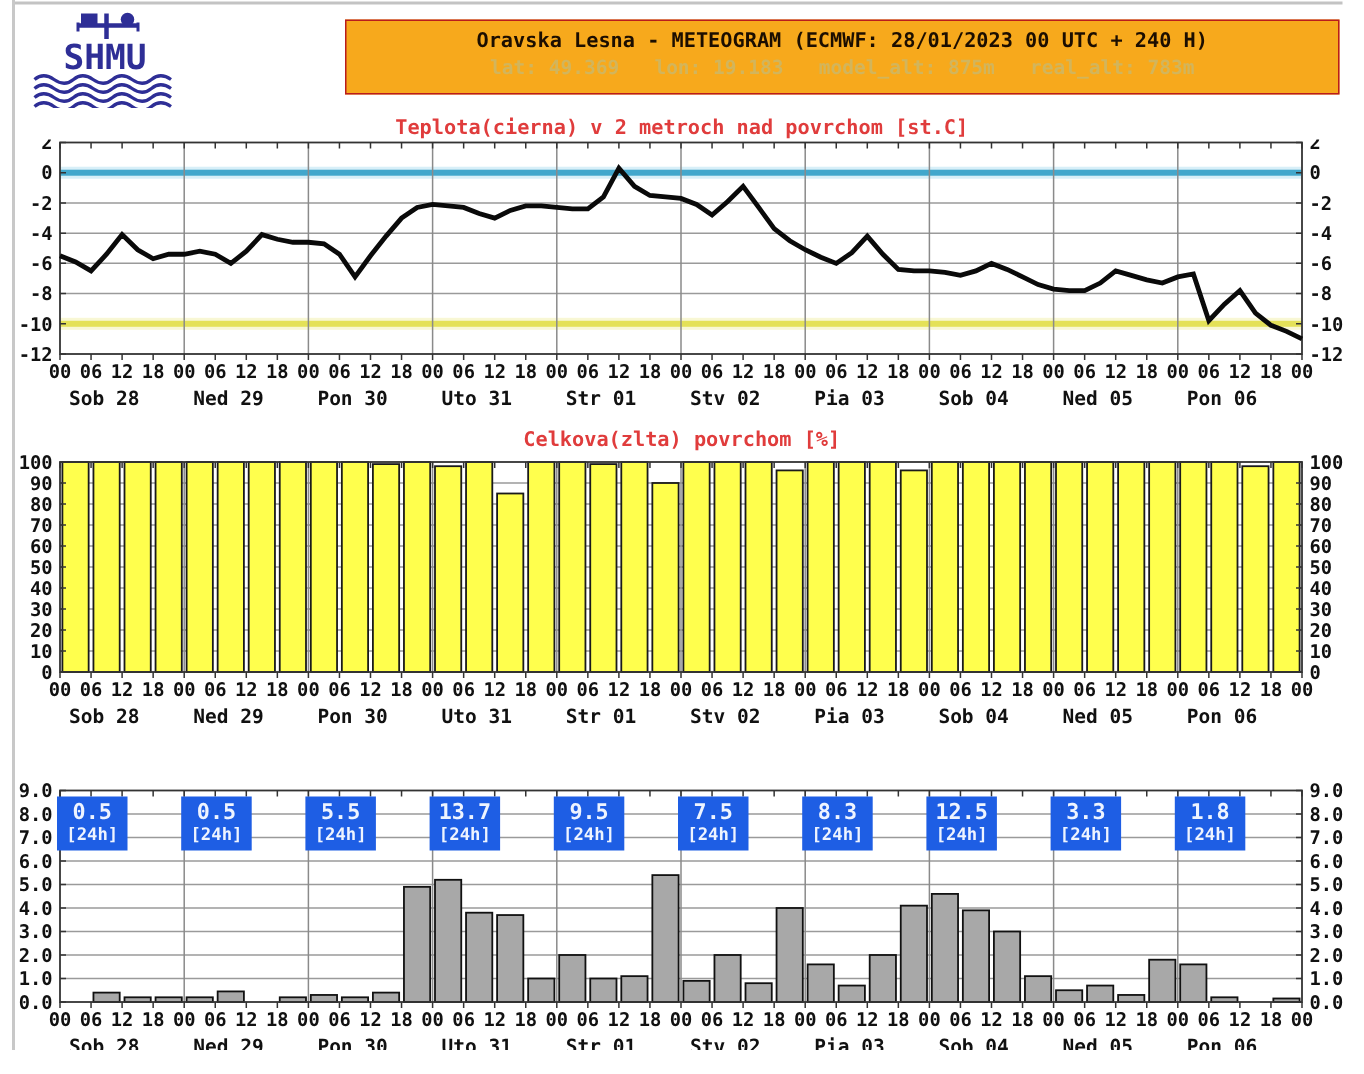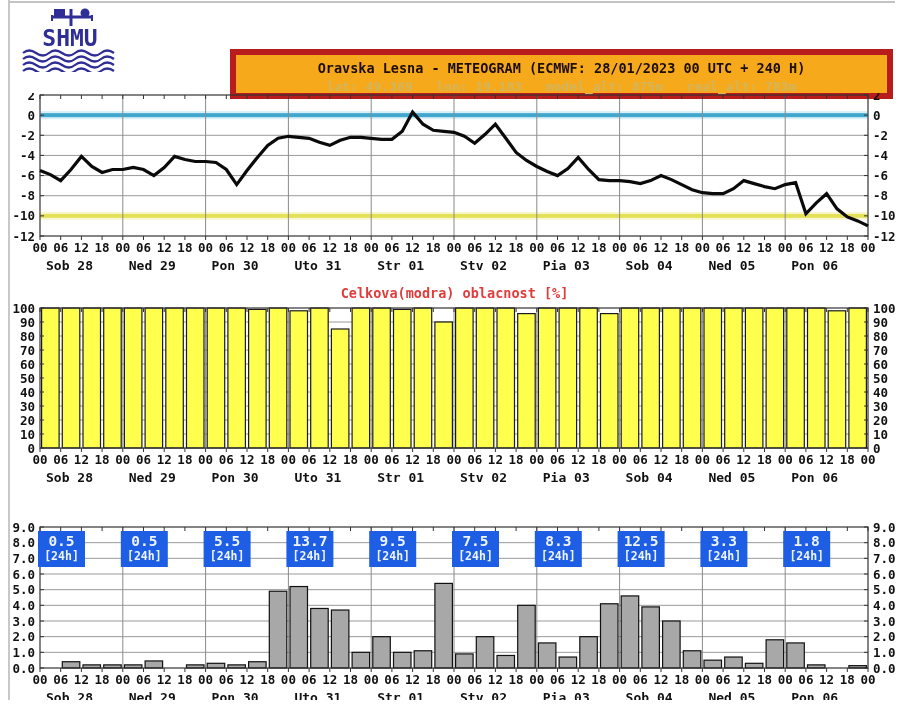--- a/index.html
+++ b/index.html
@@ -2,21 +2,21 @@
 <html><head>
 <meta charset="utf-8">
 <style>
   html,body{margin:0;padding:0;background:#fff;}
   #frame{position:relative;width:909px;height:700px;background:#fff;overflow:hidden;
          font-family:"DejaVu Sans Mono","Liberation Mono",monospace;}
   .edge-top{position:absolute;left:10px;top:1px;width:885px;height:2px;background:#c3c3c3;}
   .edge-left{position:absolute;left:8px;top:0;width:2px;height:716px;background:#c8c8c8;}
   #logo{position:absolute;left:14px;top:6px;}
   #banner{position:absolute;left:230px;top:13px;width:663px;height:50px;box-sizing:border-box;
-          background:#F7A91C;border:6px solid #b91c1c;text-align:center;margin-top:36px;}
+          background:#F7A91C;border:1px solid #b91c1c;text-align:center;}
   #banner .t{margin-top:5px;font-size:13.5px;font-weight:bold;color:#1c0e00;white-space:pre;}
   #banner .s{margin-top:3px;font-size:13px;font-weight:bold;color:#D2B55C;white-space:pre;}
   .chart-title{position:absolute;left:0;width:909px;text-align:center;font-size:13.5px;
                font-weight:bold;color:#E03C3C;white-space:pre;}
   #title1{top:77px;} #title2{top:285px;} #title3{top:500px;}
   .chart-svg{position:absolute;left:0;width:909px;display:block;}
   #chart-temp{top:93px;height:186px;}
   #chart-cloud{top:300px;height:190px;}
   #chart-precip{top:519px;height:192px;}
   svg text{font-family:"DejaVu Sans Mono","Liberation Mono",monospace;font-weight:bold;}
@@ -44,20 +44,21 @@
       <path d="M9 59 q6 -5 13 0 t13 0 t13 0 t13 0 t13 0 t13 0 t13 0"></path>
       <path d="M9 65 q6 -5 13 0 t13 0 t13 0 t13 0 t13 0 t13 0 t13 0"></path>
     </g>
   </svg>
 
   <div id="banner">
     <div class="t">Oravska Lesna - METEOGRAM (ECMWF: 28/01/2023 00 UTC + 240 H)</div>
     <div class="s">lat: 49.369   lon: 19.183   model_alt: 875m   real_alt: 783m</div>
   </div>
 
+  <div id="title1" class="chart-title">Teplota(cierna) v 2 metroch nad povrchom [st.C]</div>
   <svg id="chart-temp" class="chart-svg" viewBox="0 0 909 186">
       <line x1="40" y1="22.142857142857142" x2="868" y2="22.142857142857142" stroke="#9a9a9a" stroke-width="1"></line>
       <line x1="40" y1="42.285714285714285" x2="868" y2="42.285714285714285" stroke="#9a9a9a" stroke-width="1"></line>
       <line x1="40" y1="62.42857142857143" x2="868" y2="62.42857142857143" stroke="#9a9a9a" stroke-width="1"></line>
       <line x1="40" y1="82.57142857142857" x2="868" y2="82.57142857142857" stroke="#9a9a9a" stroke-width="1"></line>
       <line x1="40" y1="102.71428571428571" x2="868" y2="102.71428571428571" stroke="#9a9a9a" stroke-width="1"></line>
       <line x1="40" y1="122.85714285714286" x2="868" y2="122.85714285714286" stroke="#9a9a9a" stroke-width="1"></line>
       <rect x="40.5" y="18.142857142857142" width="827" height="8" fill="#D8EFF8"></rect>
       <rect x="40.5" y="20.142857142857142" width="827" height="4" fill="#42A7CC"></rect>
       <rect x="40.5" y="118.85714285714286" width="827" height="8" fill="#F8F7D4"></rect>
@@ -233,21 +234,21 @@
       <text x="211.60000000000002" y="177" text-anchor="start" font-size="13" fill="#111">Pon 30</text>
       <text x="294.4" y="177" text-anchor="start" font-size="13" fill="#111">Uto 31</text>
       <text x="377.20000000000005" y="177" text-anchor="start" font-size="13" fill="#111">Str 01</text>
       <text x="460" y="177" text-anchor="start" font-size="13" fill="#111">Stv 02</text>
       <text x="542.8" y="177" text-anchor="start" font-size="13" fill="#111">Pia 03</text>
       <text x="625.6" y="177" text-anchor="start" font-size="13" fill="#111">Sob 04</text>
       <text x="708.4000000000001" y="177" text-anchor="start" font-size="13" fill="#111">Ned 05</text>
       <text x="791.2" y="177" text-anchor="start" font-size="13" fill="#111">Pon 06</text>
     </svg>
 
-  <div id="title2" class="chart-title">Celkova(modra) oblacnost [%]</div>
+  <div id="title2" class="chart-title">Celkova(zlta) povrchom [%]</div>
   <svg id="chart-cloud" class="chart-svg" viewBox="0 0 909 190">
       <line x1="40" y1="22" x2="868" y2="22" stroke="#9a9a9a" stroke-width="1"></line>
       <line x1="40" y1="36" x2="868" y2="36" stroke="#9a9a9a" stroke-width="1"></line>
       <line x1="40" y1="50" x2="868" y2="50" stroke="#9a9a9a" stroke-width="1"></line>
       <line x1="40" y1="64" x2="868" y2="64" stroke="#9a9a9a" stroke-width="1"></line>
       <line x1="40" y1="78" x2="868" y2="78" stroke="#9a9a9a" stroke-width="1"></line>
       <line x1="40" y1="92" x2="868" y2="92" stroke="#9a9a9a" stroke-width="1"></line>
       <line x1="40" y1="106" x2="868" y2="106" stroke="#9a9a9a" stroke-width="1"></line>
       <line x1="40" y1="120" x2="868" y2="120" stroke="#9a9a9a" stroke-width="1"></line>
       <line x1="40" y1="134" x2="868" y2="134" stroke="#9a9a9a" stroke-width="1"></line>

